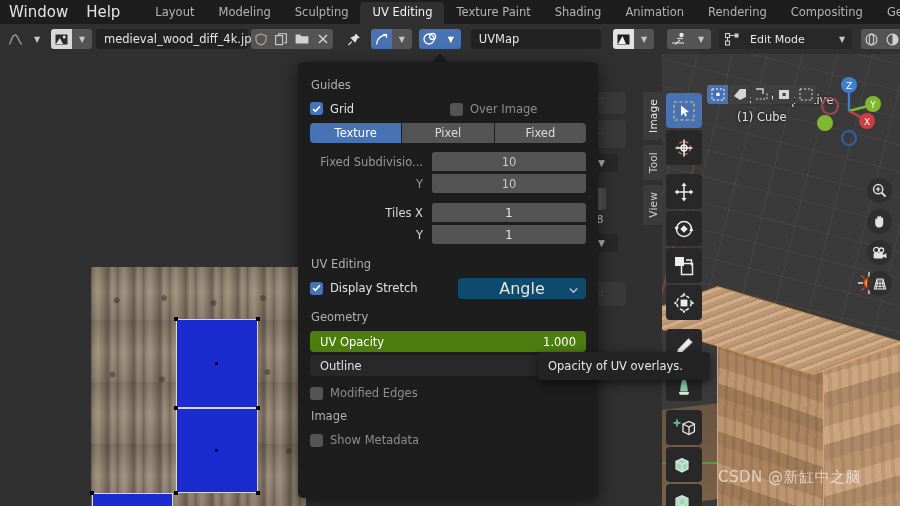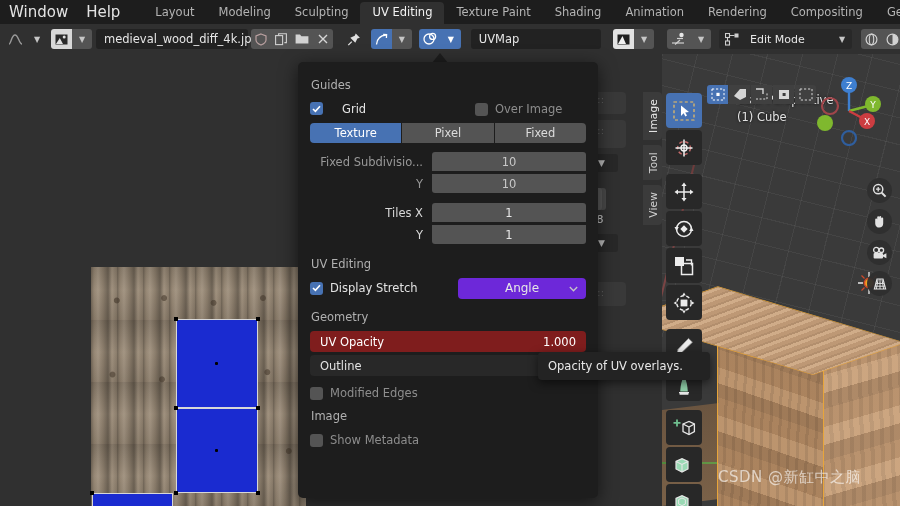--- a/index.html
+++ b/index.html
@@ -286,29 +286,29 @@
   .prop-label.bright { color: #d8d8d8; }
   .prop-value {
     flex: 1; height: 19px; background: #545454; border-radius: 3px;
     display: flex; align-items: center; justify-content: center;
     font-size: 11.5px; color: #c8c8c8;
   }
   .prop-value.bright { color: #e8e8e8; }
   .prop-value.top { border-radius: 3px 3px 0 0; }
   .prop-value.bot { border-radius: 0 0 3px 3px; }
   .dropdown {
-    height: 21px; background: #6d28d9; border-radius: 4px; display: flex;
+    height: 21px; background: #0c4a6e; border-radius: 4px; display: flex;
     align-items: center; justify-content: center; position: relative;
-    color: #e6e6e6; font-size: 12px; flex: 1;
+    color: #e6e6e6; font-size: 16px; flex: 1;
   }
   .dropdown .dd-chev {
     position: absolute; right: 8px; top: 50%; transform: translateY(-50%);
   }
   .slider {
-    height: 21px; border-radius: 4px; background: #7f1d1d;
+    height: 21px; border-radius: 4px; background: #4d7c0f;
     display: flex; align-items: center; justify-content: space-between;
     padding: 0 10px; color: #fff; font-size: 11.5px; margin-bottom: 3px;
   }
   .outline-row {
     height: 21px; border-radius: 4px; background: #282828;
     display: flex; align-items: center; padding: 0 10px;
     color: #e2e2e2; font-size: 11.5px; margin-bottom: 7px;
   }
   .tooltip {
     position: absolute; left: 240px; top: 303px; width: 172px; height: 28px;
@@ -710,21 +710,21 @@
 
     <div class="watermark" style="left:56px;top:414px;">CSDN @新缸中之脑</div>
   </div>
 
   <div class="popup-arrow"></div>
   <div class="popup">
 
     <div class="sec-title">Guides</div>
 
     <div class="row">
-      <div style="display:flex;width:165px;gap:12px;">
+      <div style="display:flex;width:140px;">
         <span class="cb">
           <svg width="9" height="8" viewBox="0 0 9 8">
               <path d="M1 4 L3.4 6.4 L8 1.2" stroke="#fff" stroke-width="1.6" fill="none"></path>
             </svg>
         </span>
         <span class="cb-label">Grid</span>
       </div>
       <div style="display:flex;align-items:center;">
         <span class="cb off"></span>
         <span class="cb-label dim">Over Image</span>

